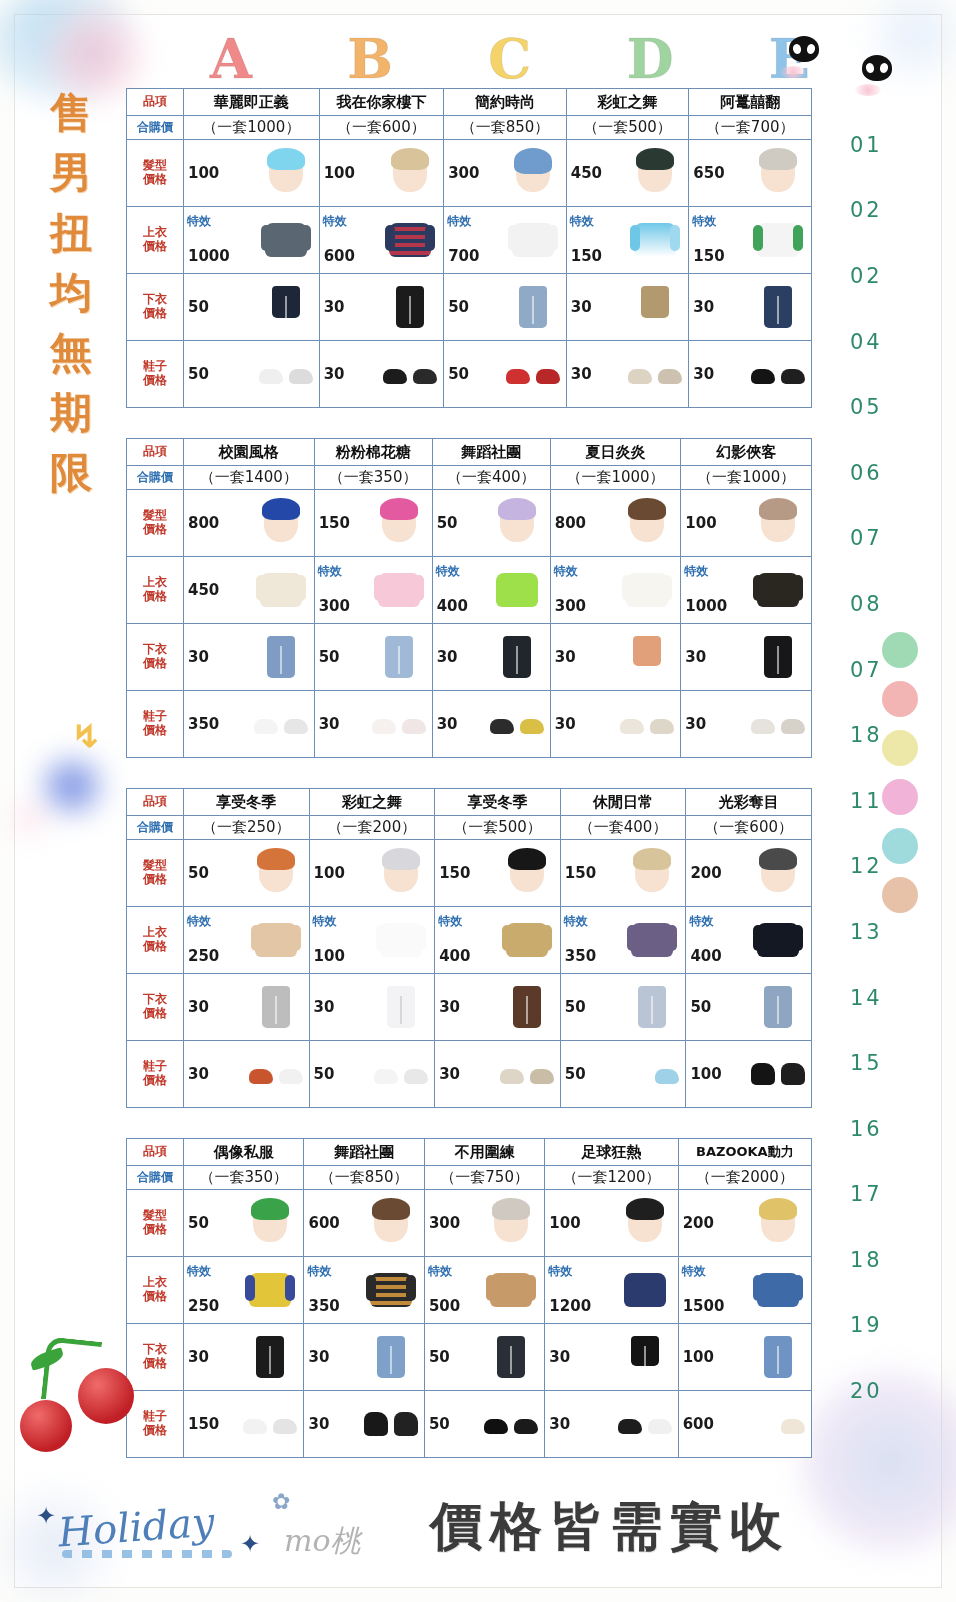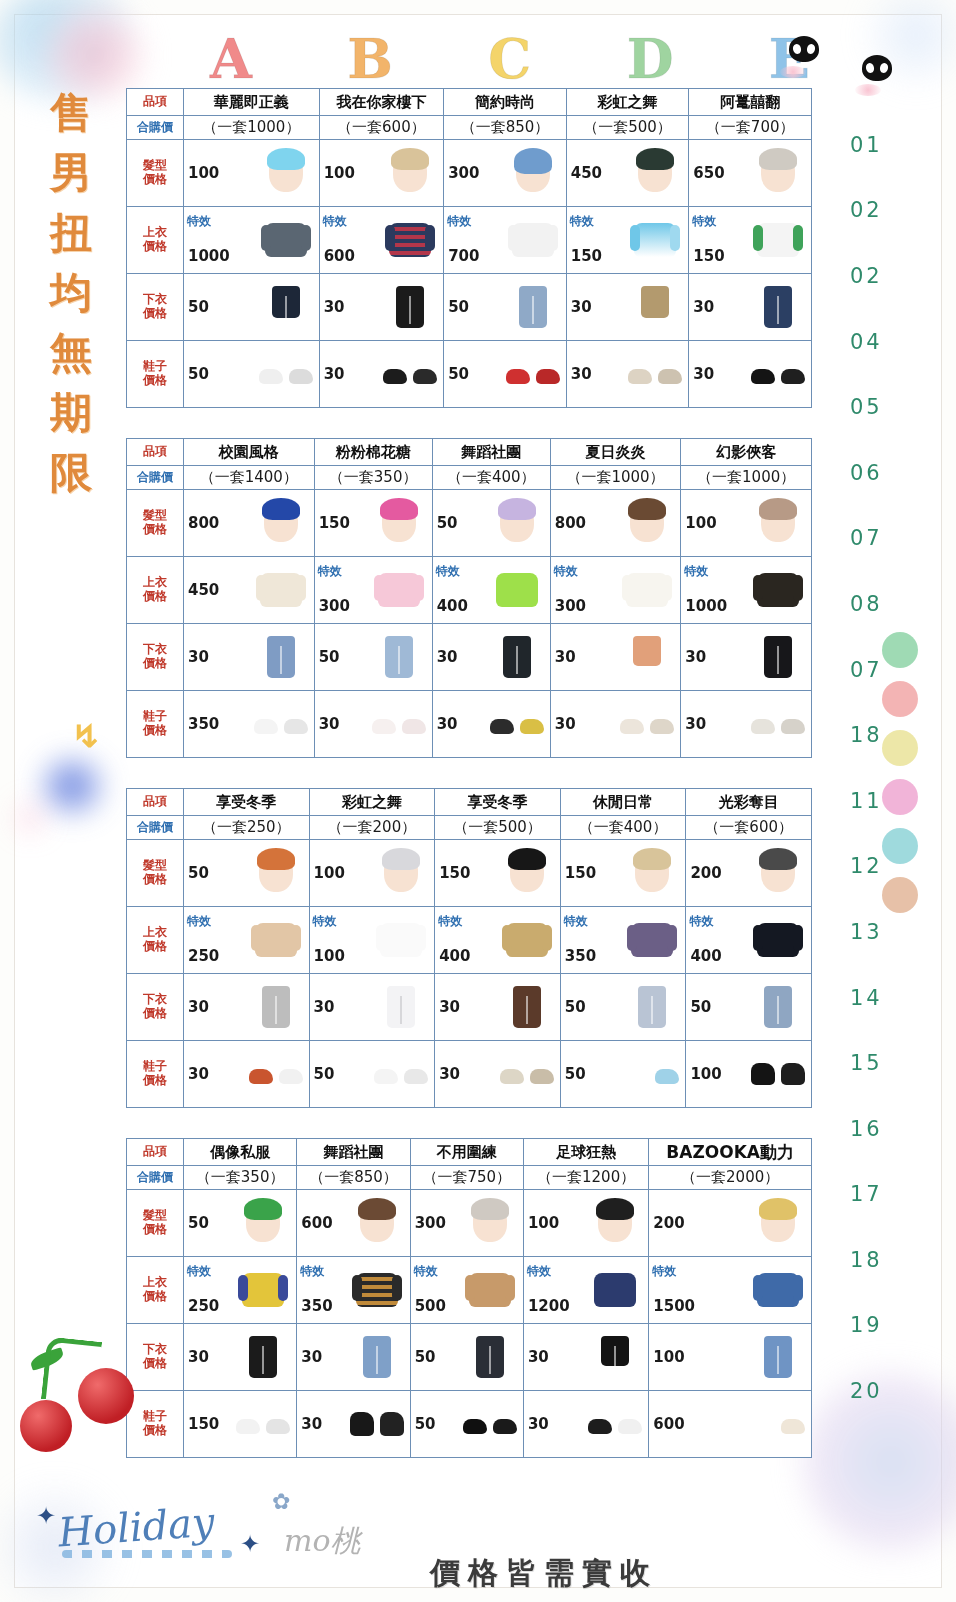--- a/index.html
+++ b/index.html
@@ -126,21 +126,21 @@
   }
   .holiday-underline{position:absolute;left:62px;bottom:44px;width:170px;height:8px;
     background:repeating-linear-gradient(90deg,#7fb2de 0 10px,transparent 10px 20px);border-radius:4px;opacity:.8;}
   .star{position:absolute;color:#2c4f86;font-size:24px;}
   .shell{position:absolute;color:#8aa7c9;font-size:22px;}
   .mo-text{
     position:absolute;left:284px;bottom:40px;font-size:30px;color:#9a9a9a;
     font-family:"DejaVu Serif","Liberation Serif",serif;font-style:italic;opacity:.75;
   }
   .bottom-note{
-    position:absolute;left:430px;bottom:8px;font-size:30px;color:#3b3b3b;font-weight:700;
+    position:absolute;left:430px;bottom:40px;font-size:52px;color:#3b3b3b;font-weight:700;
     letter-spacing:8px;font-family:"DejaVu Sans","Liberation Sans",sans-serif;
     text-shadow:1px 1px 0 rgba(0,0,0,.12);
   }
   
   .cherry-stem{position:absolute;left:44px;bottom:200px;width:50px;height:58px;border-left:5px solid #3aa33a;border-top:5px solid #3aa33a;border-radius:16px 0 0 0;transform:rotate(6deg);}
   .cherry{position:absolute;border-radius:50%;background:radial-gradient(circle at 35% 30%,#f06b6b,#c01f25 70%);}
   .cherry-a{left:20px;bottom:150px;width:52px;height:52px;}
   .cherry-b{left:78px;bottom:178px;width:56px;height:56px;}
   .leaf{position:absolute;left:30px;bottom:236px;width:34px;height:14px;background:#3aa33a;border-radius:60% 10% 60% 10%;transform:rotate(-18deg);}
 
@@ -764,21 +764,21 @@
   </table>
 
 <table class="tbl" style="top:1138px;">
   <tbody>
       <tr>
     <td class="lbl">品項</td>
     <td class="hdr name">偶像私服</td>
     <td class="hdr name">舞蹈社團</td>
     <td class="hdr name">不用圍練</td>
     <td class="hdr name">足球狂熱</td>
-    <td class="hdr name" style="font-size:17px">BAZOOKA動力</td>
+    <td class="hdr name" style="font-size:13px">BAZOOKA動力</td>
   </tr>
   <tr class="price-row">
     <td class="lbl blue">合購價</td>
     <td class="setprice">（一套350）</td>
     <td class="setprice">（一套850）</td>
     <td class="setprice">（一套750）</td>
     <td class="setprice">（一套1200）</td>
     <td class="setprice">（一套2000）</td>
   </tr>
   <tr>

